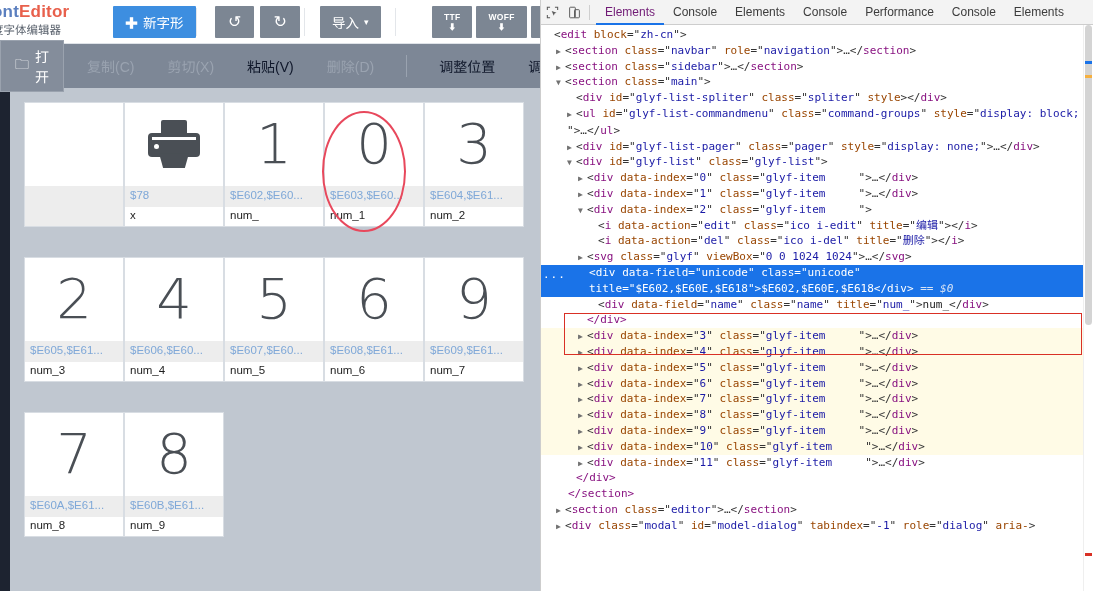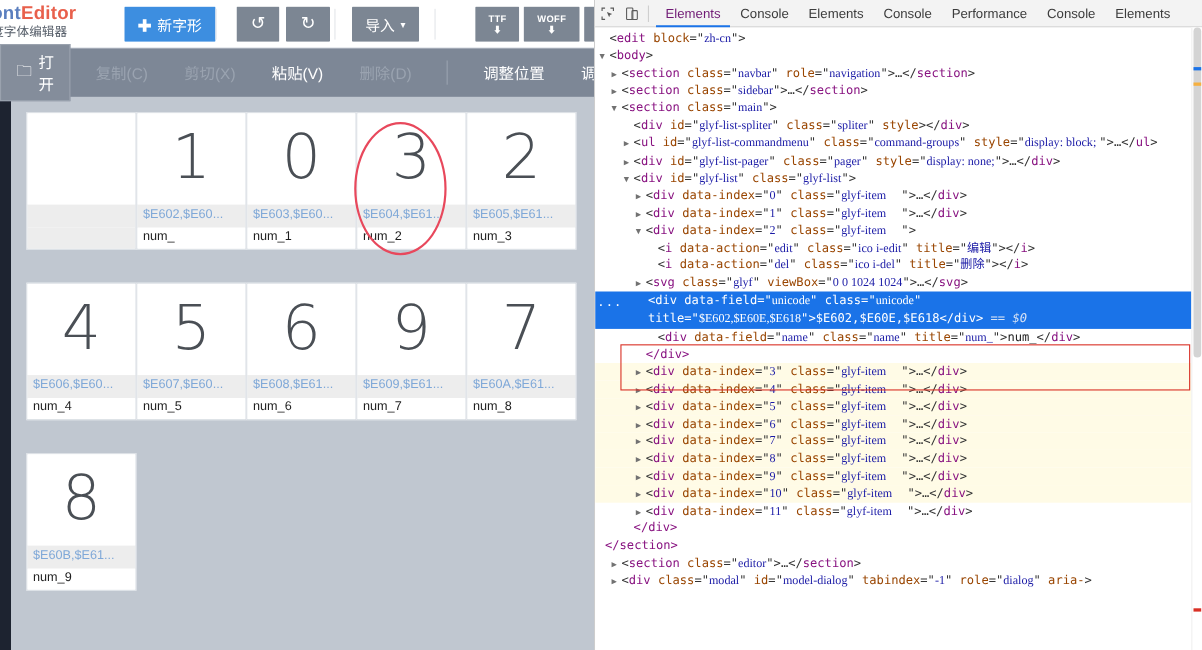--- a/index.html
+++ b/index.html
@@ -78,21 +78,21 @@
     width:104px; height:44px; display:flex; align-items:center; justify-content:center;
     background:#2b3342;
   }
   .cmd-open {
     display:flex; align-items:center; gap:6px;
     background:#848d9b; color:#fff; font-size:14px;
     padding:5px 14px; border:1px solid #9aa2ae;
   }
   .cmd-items { display:flex; align-items:center; gap:15px; padding-left:14px; }
   .cmd {
-    font-size:14px; color:#ffffff; padding:0 9px; white-space:nowrap;
+    font-size:14px; color:#0f172a; padding:0 9px; white-space:nowrap;
   }
   .cmd.disabled { color:#9aa3b0; }
   .cmd-divider { width:1px; height:22px; background:#9aa3b0; margin:0 8px; }
 
   
   .glyf-list {
     position:absolute; left:10px; top:88px; width:530px; height:503px;
     padding:14px 0 0 14px;
     display:flex; flex-wrap:wrap; align-content:flex-start;
     gap:0;
@@ -210,21 +210,21 @@
   .node.sel .dollar0 { color:#d7e3f5; font-style:italic; }
   .node.hl { background:#fffbe6; }
 
   .arrow { display:inline-block; width:9px; color:#727272; font-size:8px; }
   .arrow.open::before { content:"\25BC"; }
   .arrow.closed::before { content:"\25B6"; }
   .arrow.none::before { content:" "; }
 
   .tag   { color:#881280; }
   .attr  { color:#994500; }
-  .val   { color:#1a1aa6;font-family:Liberation Serif, serif; }
+  .val   { color:#1a1aa6; }
   .punc  { color:#333; }
   .txt   { color:#222; }
   .doctype { color:#999; }
   .dollar0 { color:#888; font-style:italic; }
   .cjk { font-family:"DejaVu Sans", sans-serif; }
 
   .ellipsis-badge {
     position:absolute; left:2px; top:2px;
     color:#fff; font-size:11px; letter-spacing:1px;
   }
@@ -325,20 +325,35 @@
       <div class="cmd">调整字形</div>
     </div>
   </div>
 
   <div class="glyf-list" id="glyf-list" style="gap: 0px; justify-content: flex-start; padding-left: 14px;">
       <div class="cellwrap" style="margin-right: 0px; width: 100px; margin-bottom: 15px;">
         <div class="glyf-item blank">
           <div class="glyf-canvas"></div>
           <div class="glyf-unicode"></div>
           <div class="glyf-name"></div>
+        </div>
+      </div>
+      <div class="cellwrap" style="margin-right: 0px; width: 100px; margin-bottom: 15px;">
+        <div class="glyf-item">
+          <div class="glyf-canvas">
+            <div class="printer">
+              <div class="top"></div>
+              <div class="body"></div>
+              <div class="slot"></div>
+              <div class="dot"></div>
+              <div class="tray"></div>
+            </div>
+          </div>
+          <div class="glyf-unicode">$78</div>
+          <div class="glyf-name">x</div>
         </div>
       </div>
       <div class="cellwrap" style="margin-right: 0px; width: 100px; margin-bottom: 15px;">
         <div class="glyf-item">
           <div class="glyf-canvas">
             <span class="glyf-ch">1</span>
           </div>
           <div class="glyf-unicode">$E602,$E60...</div>
           <div class="glyf-name">num_</div>
         </div>
@@ -451,21 +466,20 @@
         <div class="dt-tab">Elements</div>
         <div class="dt-tab">Console</div>
         <div class="dt-tab">Performance</div>
         <div class="dt-tab">Console</div>
         <div class="dt-tab">Elements</div>
       </div>
   </div>
 
   <div class="dt-tree" id="dt-tree">
       <div class="node" style="padding-left: 4px;"><span class="arrow none"></span><span class="punc">&lt;</span><span class="tag">edit</span> <span class="attr">block</span><span class="punc">="</span><span class="val">zh-cn</span><span class="punc">"</span><span class="punc">&gt;</span></div>
-      <div class="node" style="padding-left: 4px;"><span class="arrow open"></span><span class="punc">&lt;</span><span class="tag">body</span><span class="punc">&gt;</span></div>
       <div class="node" style="padding-left: 15px;"><span class="arrow closed"></span><span class="punc">&lt;</span><span class="tag">section</span> <span class="attr">class</span><span class="punc">="</span><span class="val">navbar</span><span class="punc">"</span> <span class="attr">role</span><span class="punc">="</span><span class="val">navigation</span><span class="punc">"</span><span class="punc">&gt;</span><span class="punc">…</span><span class="punc">&lt;/</span><span class="tag">section</span><span class="punc">&gt;</span></div>
       <div class="node" style="padding-left: 15px;"><span class="arrow closed"></span><span class="punc">&lt;</span><span class="tag">section</span> <span class="attr">class</span><span class="punc">="</span><span class="val">sidebar</span><span class="punc">"</span><span class="punc">&gt;</span><span class="punc">…</span><span class="punc">&lt;/</span><span class="tag">section</span><span class="punc">&gt;</span></div>
       <div class="node" style="padding-left: 15px;"><span class="arrow open"></span><span class="punc">&lt;</span><span class="tag">section</span> <span class="attr">class</span><span class="punc">="</span><span class="val">main</span><span class="punc">"</span><span class="punc">&gt;</span></div>
       <div class="node" style="padding-left: 26px;"><span class="arrow none"></span><span class="punc">&lt;</span><span class="tag">div</span> <span class="attr">id</span><span class="punc">="</span><span class="val">glyf-list-spliter</span><span class="punc">"</span> <span class="attr">class</span><span class="punc">="</span><span class="val">spliter</span><span class="punc">"</span> <span class="attr">style</span><span class="punc">&gt;</span><span class="punc">&lt;/</span><span class="tag">div</span><span class="punc">&gt;</span></div>
       <div class="node wrap" style="padding-left: 26px;"><span class="arrow closed"></span><span class="punc">&lt;</span><span class="tag">ul</span> <span class="attr">id</span><span class="punc">="</span><span class="val">glyf-list-commandmenu</span><span class="punc">"</span> <span class="attr">class</span><span class="punc">="</span><span class="val">command-groups</span><span class="punc">"</span> <span class="attr">style</span><span class="punc">="</span><span class="val">display: block;
 </span><span class="punc">"</span><span class="punc">&gt;</span><span class="punc">…</span><span class="punc">&lt;/</span><span class="tag">ul</span><span class="punc">&gt;</span></div>
       <div class="node" style="padding-left: 26px;"><span class="arrow closed"></span><span class="punc">&lt;</span><span class="tag">div</span> <span class="attr">id</span><span class="punc">="</span><span class="val">glyf-list-pager</span><span class="punc">"</span> <span class="attr">class</span><span class="punc">="</span><span class="val">pager</span><span class="punc">"</span> <span class="attr">style</span><span class="punc">="</span><span class="val">display: none;</span><span class="punc">"</span><span class="punc">&gt;</span><span class="punc">…</span><span class="punc">&lt;/</span><span class="tag">div</span><span class="punc">&gt;</span></div>
       <div class="node" style="padding-left: 26px;"><span class="arrow open"></span><span class="punc">&lt;</span><span class="tag">div</span> <span class="attr">id</span><span class="punc">="</span><span class="val">glyf-list</span><span class="punc">"</span> <span class="attr">class</span><span class="punc">="</span><span class="val">glyf-list</span><span class="punc">"</span><span class="punc">&gt;</span></div>
       <div class="node" style="padding-left: 37px;"><span class="arrow closed"></span><span class="punc">&lt;</span><span class="tag">div</span> <span class="attr">data-index</span><span class="punc">="</span><span class="val">0</span><span class="punc">"</span> <span class="attr">class</span><span class="punc">="</span><span class="val">glyf-item     </span><span class="punc">"</span><span class="punc">&gt;</span><span class="punc">…</span><span class="punc">&lt;/</span><span class="tag">div</span><span class="punc">&gt;</span></div>
       <div class="node" style="padding-left: 37px;"><span class="arrow closed"></span><span class="punc">&lt;</span><span class="tag">div</span> <span class="attr">data-index</span><span class="punc">="</span><span class="val">1</span><span class="punc">"</span> <span class="attr">class</span><span class="punc">="</span><span class="val">glyf-item     </span><span class="punc">"</span><span class="punc">&gt;</span><span class="punc">…</span><span class="punc">&lt;/</span><span class="tag">div</span><span class="punc">&gt;</span></div>
@@ -479,21 +493,21 @@
       <div class="node hl" style="padding-left: 37px;"><span class="arrow closed"></span><span class="punc">&lt;</span><span class="tag">div</span> <span class="attr">data-index</span><span class="punc">="</span><span class="val">3</span><span class="punc">"</span> <span class="attr">class</span><span class="punc">="</span><span class="val">glyf-item     </span><span class="punc">"</span><span class="punc">&gt;</span><span class="punc">…</span><span class="punc">&lt;/</span><span class="tag">div</span><span class="punc">&gt;</span></div>
       <div class="node hl" style="padding-left: 37px;"><span class="arrow closed"></span><span class="punc">&lt;</span><span class="tag">div</span> <span class="attr">data-index</span><span class="punc">="</span><span class="val">4</span><span class="punc">"</span> <span class="attr">class</span><span class="punc">="</span><span class="val">glyf-item     </span><span class="punc">"</span><span class="punc">&gt;</span><span class="punc">…</span><span class="punc">&lt;/</span><span class="tag">div</span><span class="punc">&gt;</span></div>
       <div class="node hl" style="padding-left: 37px;"><span class="arrow closed"></span><span class="punc">&lt;</span><span class="tag">div</span> <span class="attr">data-index</span><span class="punc">="</span><span class="val">5</span><span class="punc">"</span> <span class="attr">class</span><span class="punc">="</span><span class="val">glyf-item     </span><span class="punc">"</span><span class="punc">&gt;</span><span class="punc">…</span><span class="punc">&lt;/</span><span class="tag">div</span><span class="punc">&gt;</span></div>
       <div class="node hl" style="padding-left: 37px;"><span class="arrow closed"></span><span class="punc">&lt;</span><span class="tag">div</span> <span class="attr">data-index</span><span class="punc">="</span><span class="val">6</span><span class="punc">"</span> <span class="attr">class</span><span class="punc">="</span><span class="val">glyf-item     </span><span class="punc">"</span><span class="punc">&gt;</span><span class="punc">…</span><span class="punc">&lt;/</span><span class="tag">div</span><span class="punc">&gt;</span></div>
       <div class="node hl" style="padding-left: 37px;"><span class="arrow closed"></span><span class="punc">&lt;</span><span class="tag">div</span> <span class="attr">data-index</span><span class="punc">="</span><span class="val">7</span><span class="punc">"</span> <span class="attr">class</span><span class="punc">="</span><span class="val">glyf-item     </span><span class="punc">"</span><span class="punc">&gt;</span><span class="punc">…</span><span class="punc">&lt;/</span><span class="tag">div</span><span class="punc">&gt;</span></div>
       <div class="node hl" style="padding-left: 37px;"><span class="arrow closed"></span><span class="punc">&lt;</span><span class="tag">div</span> <span class="attr">data-index</span><span class="punc">="</span><span class="val">8</span><span class="punc">"</span> <span class="attr">class</span><span class="punc">="</span><span class="val">glyf-item     </span><span class="punc">"</span><span class="punc">&gt;</span><span class="punc">…</span><span class="punc">&lt;/</span><span class="tag">div</span><span class="punc">&gt;</span></div>
       <div class="node hl" style="padding-left: 37px;"><span class="arrow closed"></span><span class="punc">&lt;</span><span class="tag">div</span> <span class="attr">data-index</span><span class="punc">="</span><span class="val">9</span><span class="punc">"</span> <span class="attr">class</span><span class="punc">="</span><span class="val">glyf-item     </span><span class="punc">"</span><span class="punc">&gt;</span><span class="punc">…</span><span class="punc">&lt;/</span><span class="tag">div</span><span class="punc">&gt;</span></div>
       <div class="node hl" style="padding-left: 37px;"><span class="arrow closed"></span><span class="punc">&lt;</span><span class="tag">div</span> <span class="attr">data-index</span><span class="punc">="</span><span class="val">10</span><span class="punc">"</span> <span class="attr">class</span><span class="punc">="</span><span class="val">glyf-item     </span><span class="punc">"</span><span class="punc">&gt;</span><span class="punc">…</span><span class="punc">&lt;/</span><span class="tag">div</span><span class="punc">&gt;</span></div>
       <div class="node" style="padding-left: 37px;"><span class="arrow closed"></span><span class="punc">&lt;</span><span class="tag">div</span> <span class="attr">data-index</span><span class="punc">="</span><span class="val">11</span><span class="punc">"</span> <span class="attr">class</span><span class="punc">="</span><span class="val">glyf-item     </span><span class="punc">"</span><span class="punc">&gt;</span><span class="punc">…</span><span class="punc">&lt;/</span><span class="tag">div</span><span class="punc">&gt;</span></div>
       <div class="node" style="padding-left: 26px;"><span class="arrow none"></span><span class="tag">&lt;/div&gt;</span></div>
-      <div class="node" style="padding-left: 0;"><span class="arrow none"></span><span class="tag">&lt;/section&gt;</span></div>
+      <div class="node" style="padding-left: 18px;"><span class="arrow none"></span><span class="tag">&lt;/section&gt;</span></div>
       <div class="node" style="padding-left: 15px;"><span class="arrow closed"></span><span class="punc">&lt;</span><span class="tag">section</span> <span class="attr">class</span><span class="punc">="</span><span class="val">editor</span><span class="punc">"</span><span class="punc">&gt;</span><span class="punc">…</span><span class="punc">&lt;/</span><span class="tag">section</span><span class="punc">&gt;</span></div>
       <div class="node wrap" style="padding-left: 15px;"><span class="arrow closed"></span><span class="punc">&lt;</span><span class="tag">div</span> <span class="attr">class</span><span class="punc">="</span><span class="val">modal</span><span class="punc">"</span> <span class="attr">id</span><span class="punc">="</span><span class="val">model-dialog</span><span class="punc">"</span> <span class="attr">tabindex</span><span class="punc">="</span><span class="val">-1</span><span class="punc">"</span> <span class="attr">role</span><span class="punc">="</span><span class="val">dialog</span><span class="punc">"</span> <span class="attr">aria-</span><span class="punc">&gt;</span></div>
     </div>
 
   <div class="annot-rect"></div>
 
   <div class="dt-scroll">
     <div class="dt-thumb"></div>
     <div class="sc-mark" style="top:36px;background:#1a73e8;"></div>
     <div class="sc-mark" style="top:50px;background:#f5b041;"></div>

